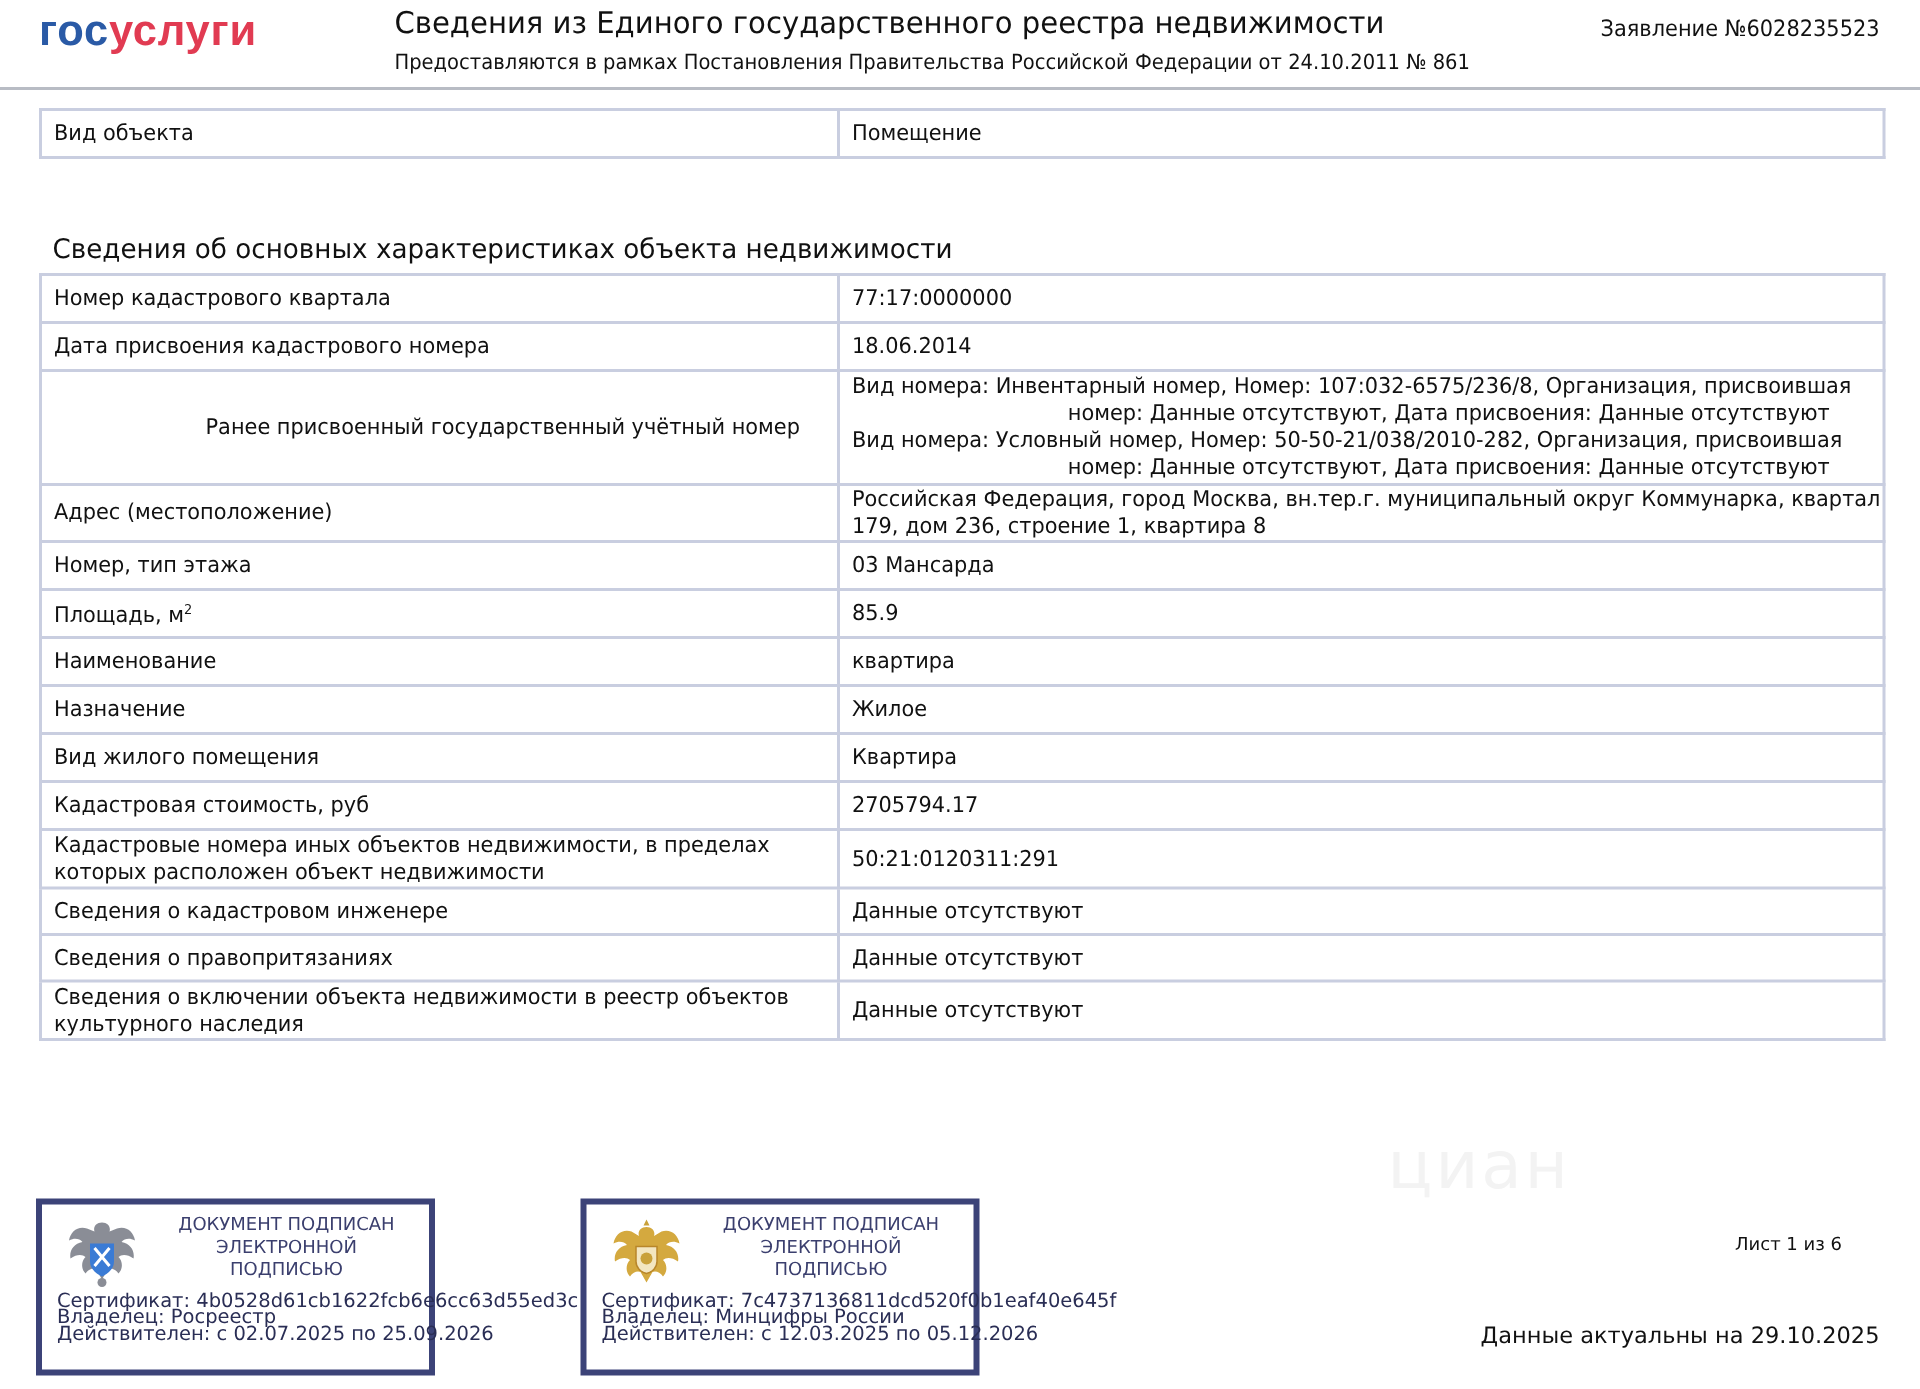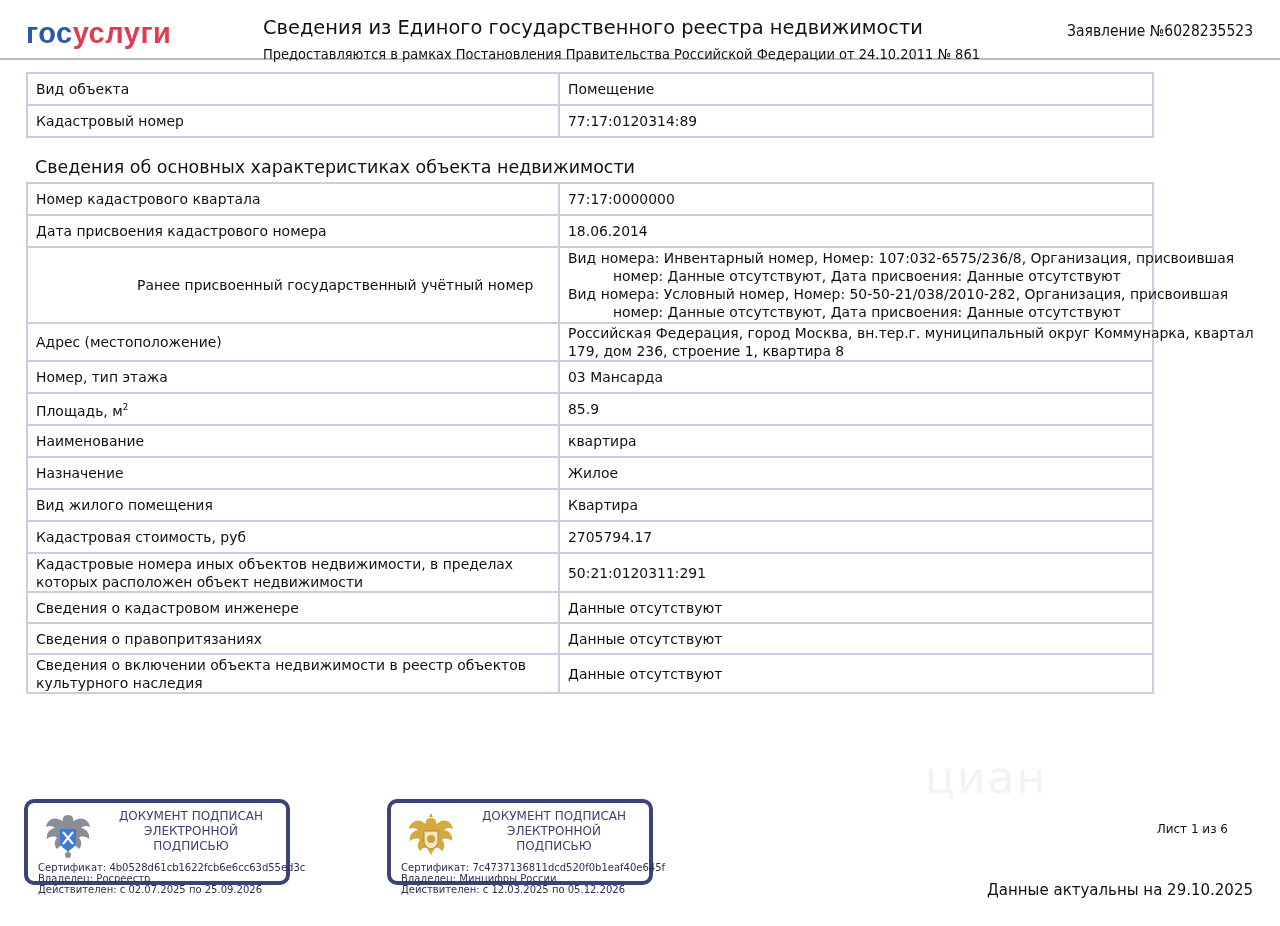--- a/index.html
+++ b/index.html
@@ -1,47 +1,47 @@
 <!DOCTYPE html>
 <html><head>
 <meta charset="utf-8">
 <style>
   * { box-sizing: border-box; margin: 0; padding: 0; }
   html, body { width: 1280px; height: 926px; background: #ffffff; overflow: hidden; }
   body { font-family: "DejaVu Sans", sans-serif; color: #111111; position: relative; }
 
-  .header { position: absolute; left: 0; top: 12px; width: 1280px; height: 48px; border-bottom: 2px solid #b8bcc4; }
+  .header { position: absolute; left: 0; top: 0; width: 1280px; height: 60px; border-bottom: 2px solid #b8bcc4; }
   .logo { position: absolute; left: 26px; top: 5px; font-family: "Liberation Sans", sans-serif; font-weight: bold; font-size: 29px; letter-spacing: 0.5px; }
   .logo .blue { color: #2a5aa6; }
   .logo .red { color: #e13b52; }
   .doc-title { position: absolute; left: 263px; top: 3px; font-size: 20px; font-weight: normal; color: #111; white-space: nowrap; transform: scaleX(0.97); transform-origin: left; }
   .doc-subtitle { position: absolute; left: 263px; top: 34px; font-size: 14px; color: #111; white-space: nowrap; transform: scaleX(0.93); transform-origin: left; }
   .statement { position: absolute; right: 27px; top: 10px; font-size: 15px; color: #111; white-space: nowrap; transform: scaleX(0.93); transform-origin: right; }
 
-  table { border-collapse: collapse; position: absolute; left: 26px; width: 1128px; table-layout: fixed; }
+  table { border-collapse: collapse; position: absolute; left: 26px; width: 1231px; table-layout: fixed; }
   td { border: 2px solid #c9cee0; font-size: 14.5px; padding: 0 8px; vertical-align: middle; line-height: 18px; color: #111; }
   td.k { width: 532px; }
   .t1 { top: 72px; }
   .t1 td { height: 32px; }
   .section-title { position: absolute; left: 35px; top: 156px; font-size: 18px; color: #111; white-space: nowrap; transform: scaleX(0.97); transform-origin: left; }
   .t2 { top: 182px; }
   .t2 td { height: 32px; }
   .t2 td.tall { height: 76px; text-align: right; }
   .t2 td.mid { height: 38px; }
   .t2 td.mid2 { height: 39px; }
   .t2 td.sm { height: 31px; margin-left: 44px; }
   .txt { display: inline-block; transform: scaleX(0.96); transform-origin: left; white-space: nowrap; }
   .wrap { display: block; }
 
-  .stamp { position: absolute; top: 799px; width: 266px; height: 86px; border: 4px solid #3c4378; border-radius: 10px; background: #fff; }
+  .stamp { position: absolute; top: 799px; width: 266px; height: 118px; border: 4px solid #3c4378; border-radius: 0; background: #fff; }
   .stamp1 { left: 24px; }
   .stamp2 { left: 387px; }
   .stamp .emblem { position: absolute; left: 14px; top: 6px; width: 52px; height: 52px; }
   .stamp .head { position: absolute; left: 72px; top: 6px; width: 182px; text-align: center; font-size: 12px; line-height: 15px; color: #3b3f6e; }
-  .stamp .meta { position: absolute; left: 10px; top: 59px; font-size: 10px; line-height: 11px; color: #2a2e55; white-space: nowrap; }
+  .stamp .meta { position: absolute; left: 10px; top: 59px; font-size: 13px; line-height: 11px; color: #2a2e55; white-space: nowrap; }
 
   .sheet { position: absolute; right: 52px; top: 822px; font-size: 12px; color: #111; }
   .actual { position: absolute; right: 27px; top: 881px; font-size: 15px; color: #111; }
   .watermark { position: absolute; left: 925px; top: 752px; font-size: 44px; color: #f3f3f3; font-family: "DejaVu Sans", sans-serif; letter-spacing: 2px; }
 </style>
 </head>
 <body>
 
 <div class="header">
   <div class="logo">
@@ -50,24 +50,20 @@
   <div class="doc-title">Сведения из Единого государственного реестра недвижимости</div>
   <div class="doc-subtitle">Предоставляются в рамках Постановления Правительства Российской Федерации от 24.10.2011 № 861</div>
   <div class="statement">Заявление №6028235523</div>
 </div>
 
 <table class="t1">
   <tbody>
       <tr>
     <td class="k"><span class="txt">Вид объекта</span></td>
     <td><span class="txt">Помещение</span></td>
-  </tr>
-  <tr>
-    <td class="k"><span class="txt">Кадастровый номер</span></td>
-    <td><span class="txt">77:17:0120314:89</span></td>
   </tr>
 </tbody>
   </table>
 
 <div class="section-title">Сведения об основных характеристиках объекта недвижимости</div>
 
 <table class="t2">
   <tbody>
       <tr>
     <td class="k"><span class="txt">Номер кадастрового квартала</span></td>

